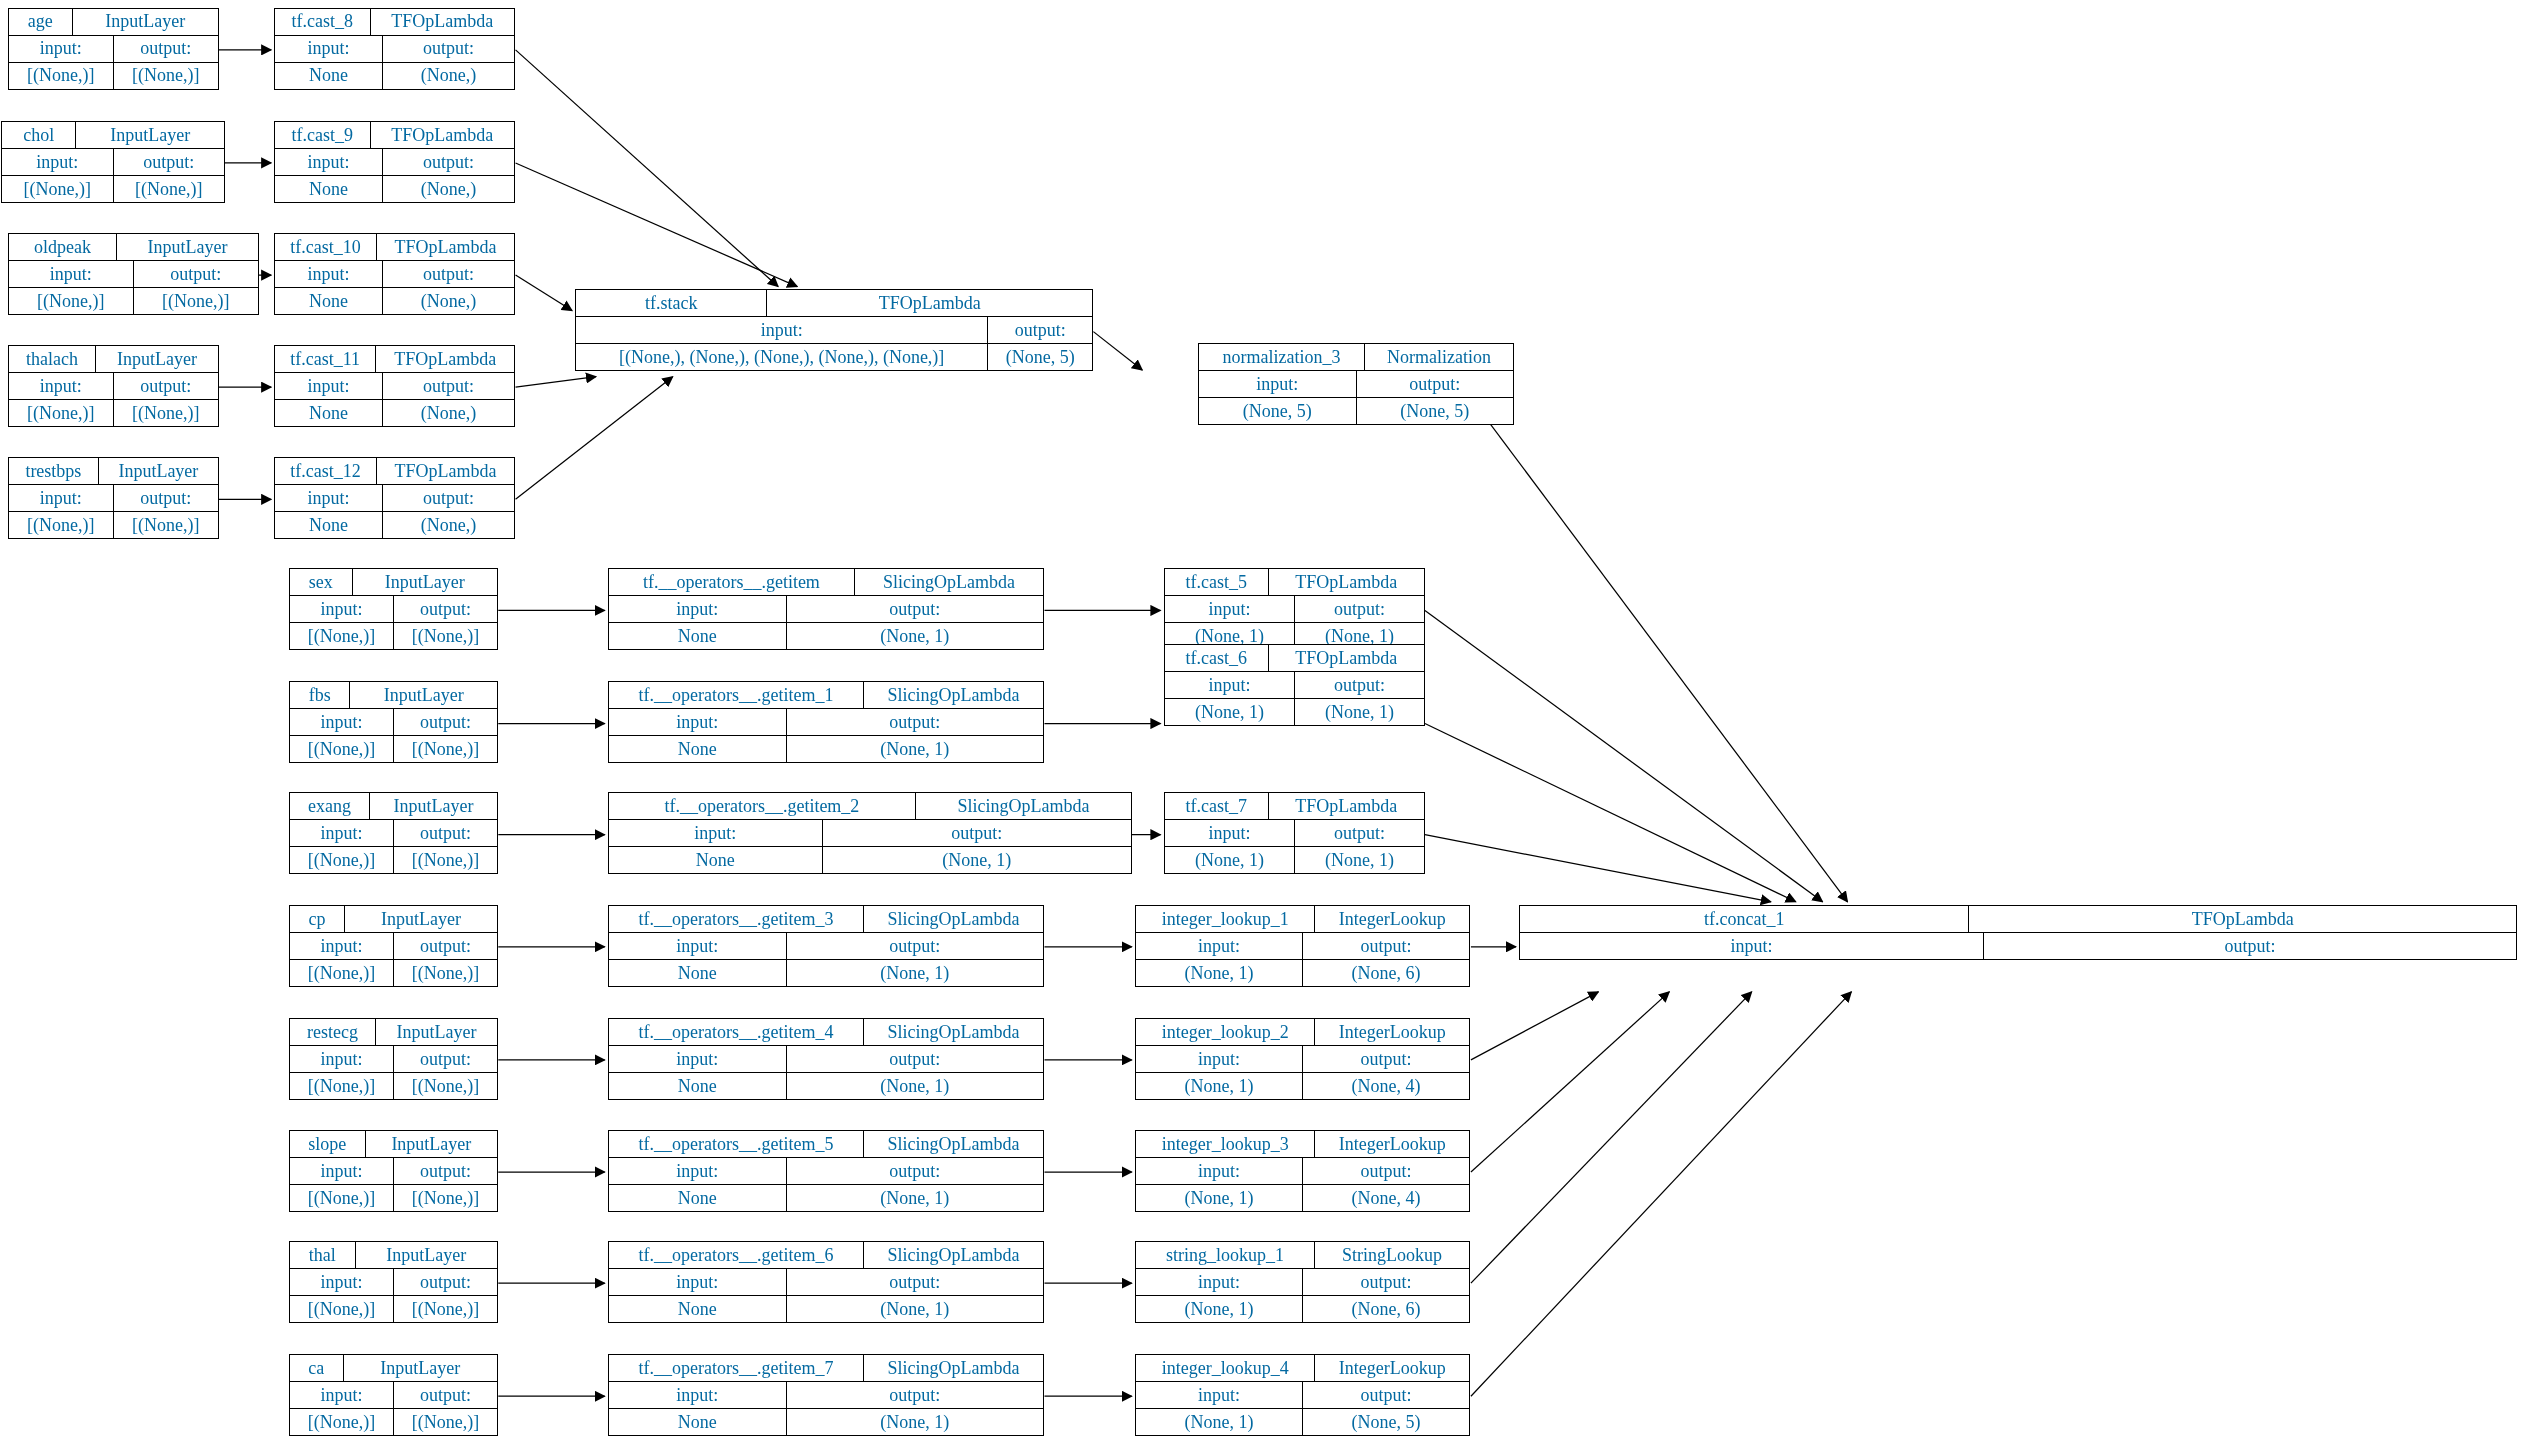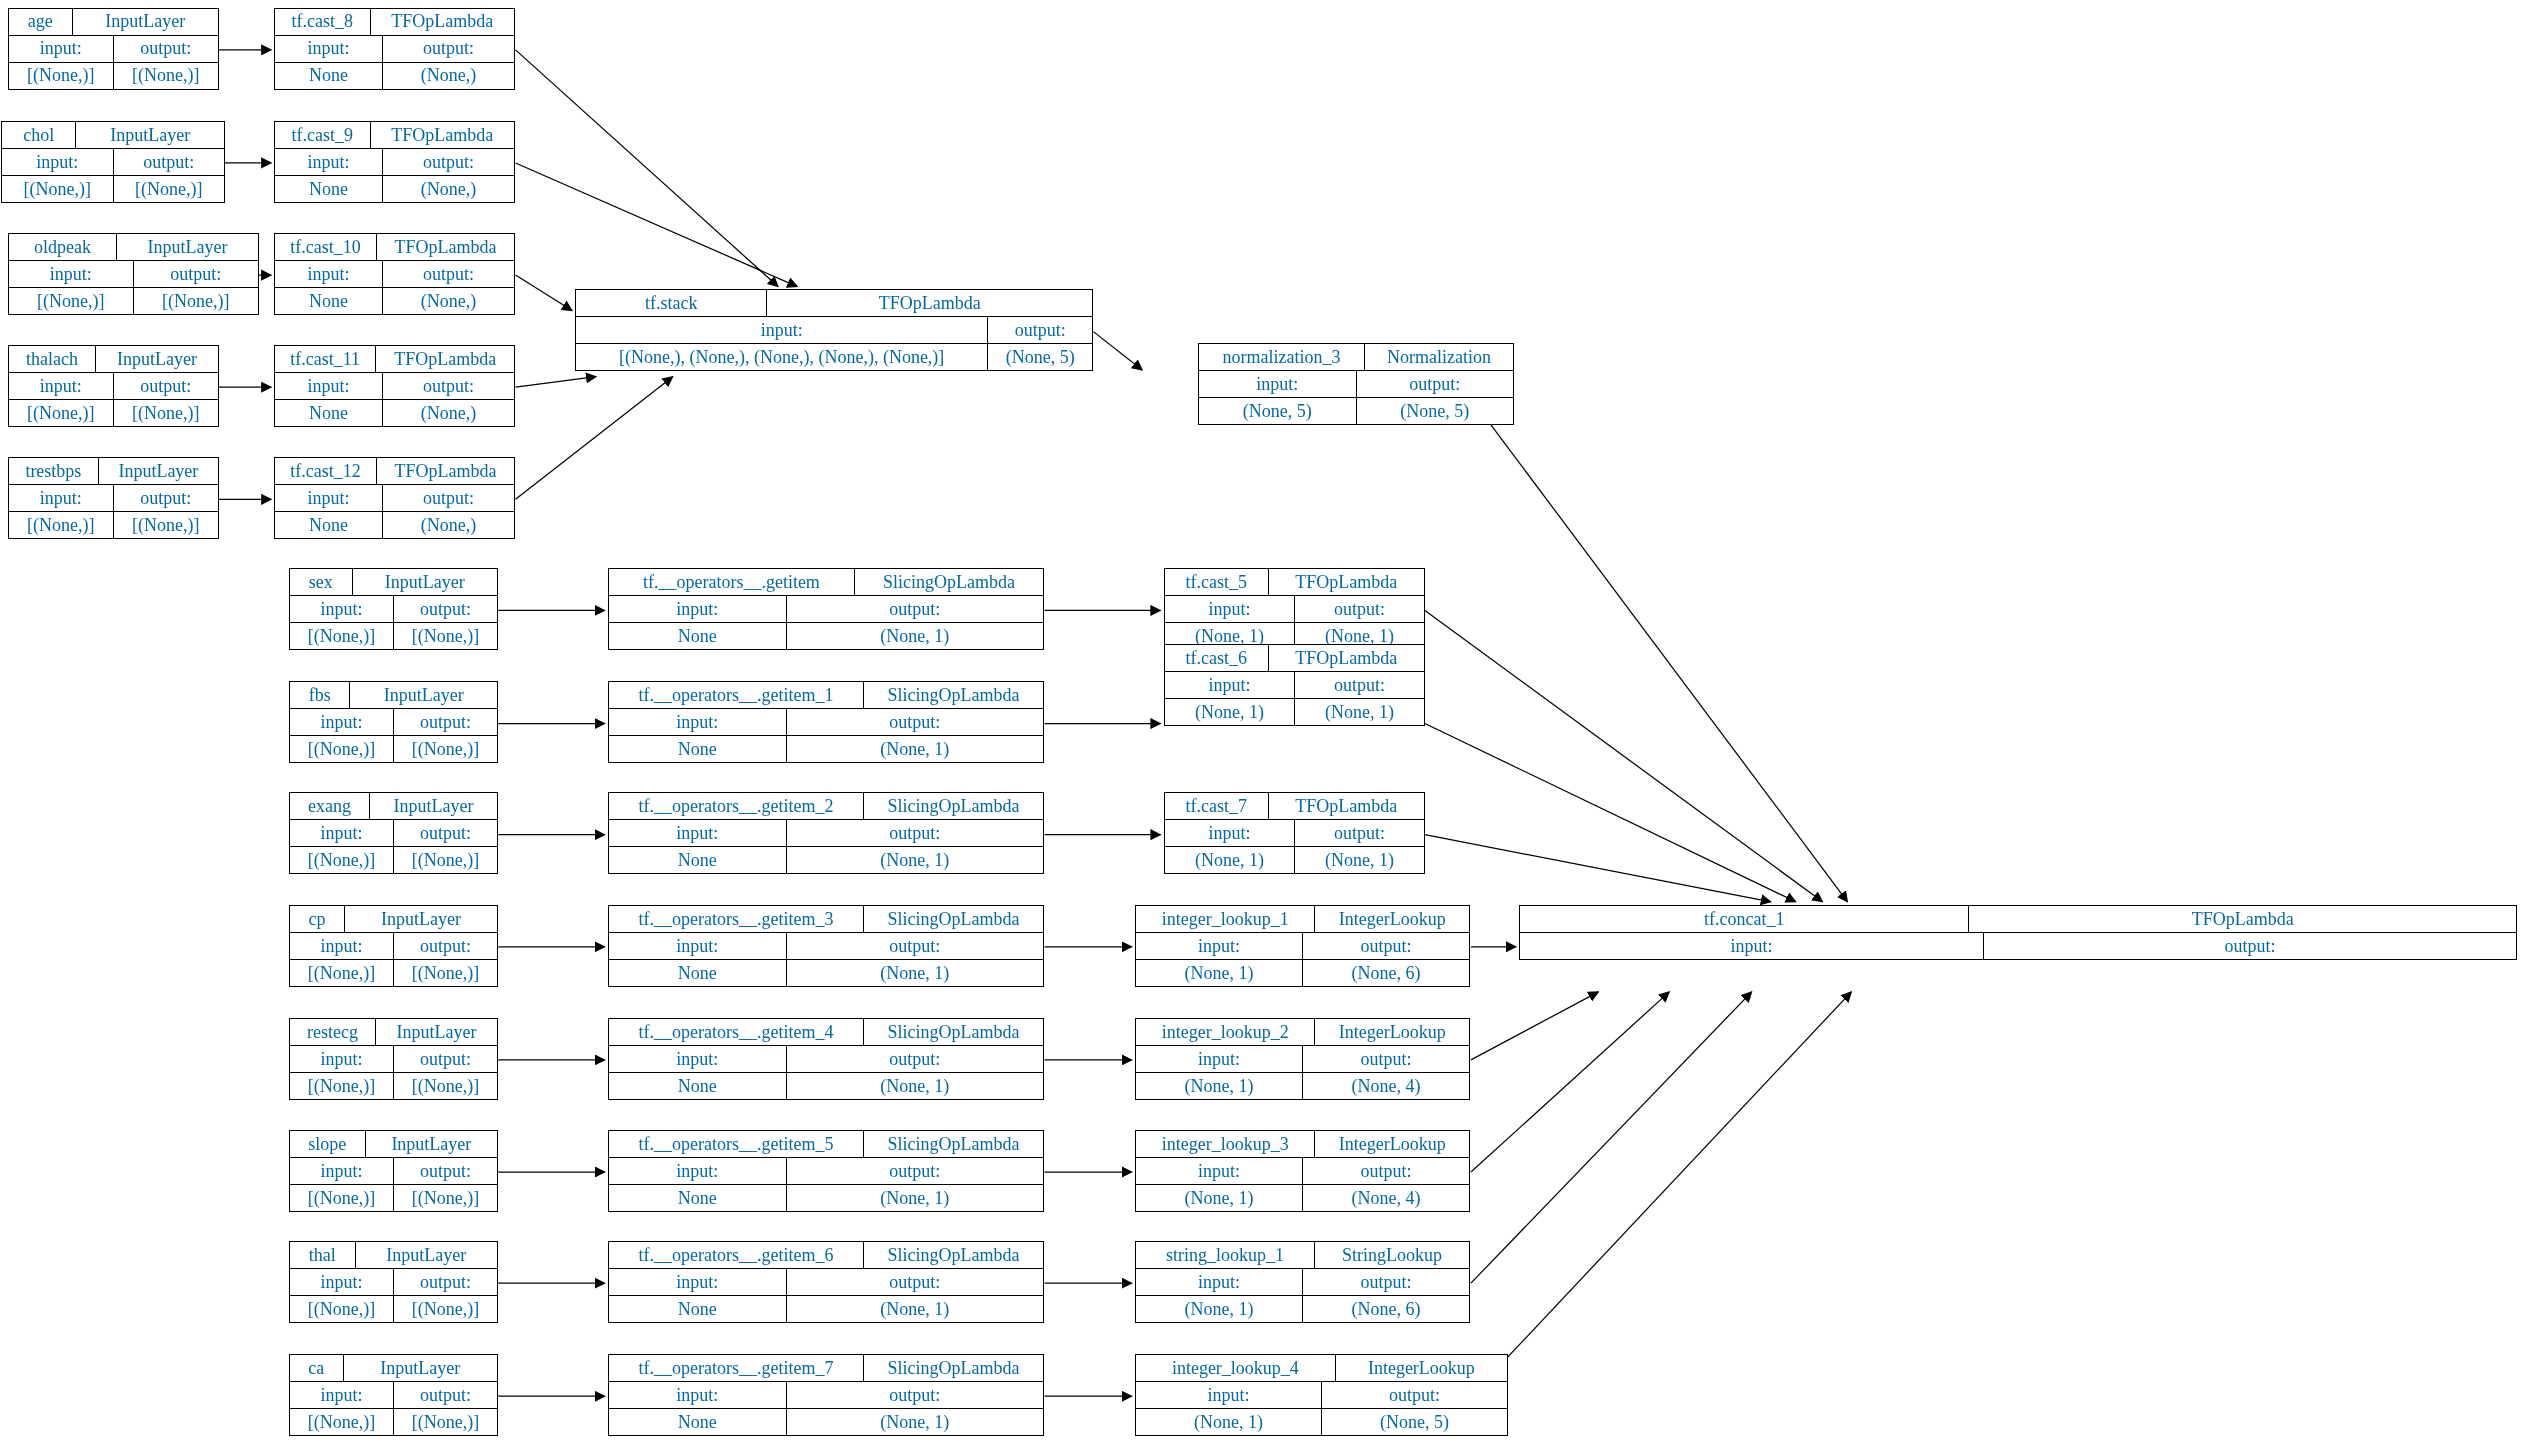--- a/index.html
+++ b/index.html
@@ -568,21 +568,21 @@
             <td>output:</td>
           </tr>
       <tr>
             <td>None</td>
             <td>(None, 1)</td>
           </tr>
     </tbody>
       </table>
   </div>
 
-  <div class="node" style="left:608px;top:792px;width:436px">
+  <div class="node" style="left:608px;top:792px;width:524px">
     <table class="hd">
         <tbody>
           <tr>
       <td>tf.__operators__.getitem_2</td>
       <td>SlicingOpLambda</td>
           </tr>
         </tbody>
       </table>
     <table class="io">
         <tbody>
@@ -867,21 +867,21 @@
             <td>output:</td>
           </tr>
       <tr>
             <td>(None, 1)</td>
             <td>(None, 6)</td>
           </tr>
     </tbody>
       </table>
   </div>
 
-  <div class="node" style="left:1135px;top:1354px;width:373px">
+  <div class="node" style="left:1135px;top:1354px;width:335px">
     <table class="hd">
         <tbody>
           <tr>
       <td>integer_lookup_4</td>
       <td>IntegerLookup</td>
           </tr>
         </tbody>
       </table>
     <table class="io">
         <tbody>

